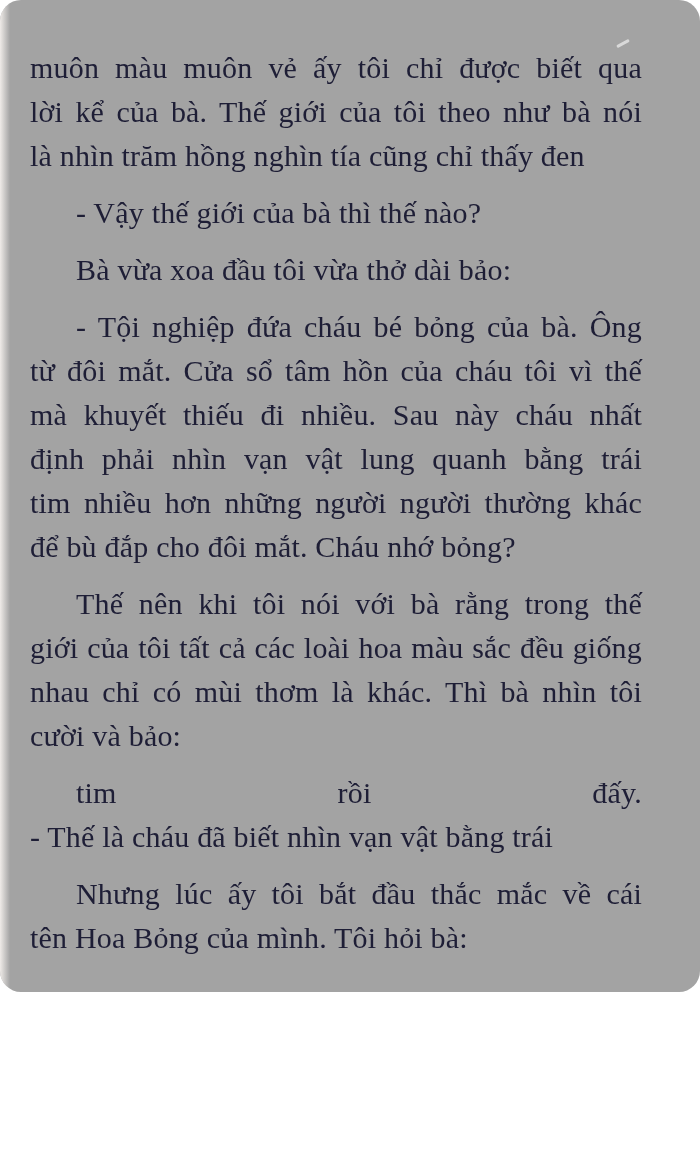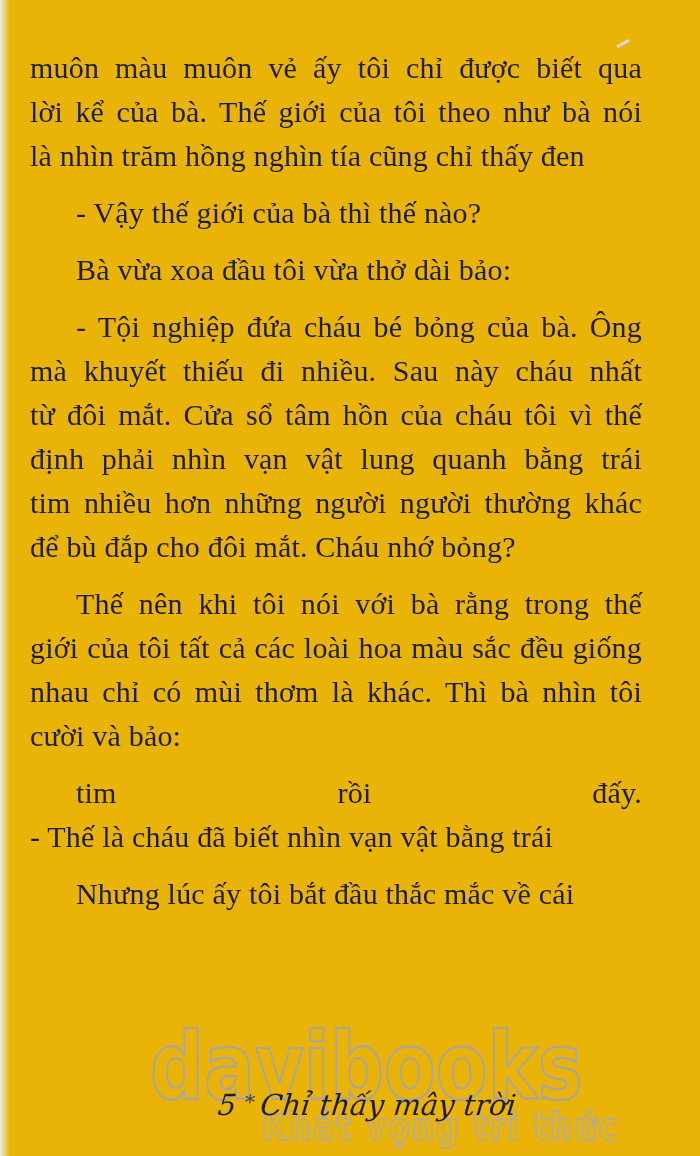--- a/index.html
+++ b/index.html
@@ -3,24 +3,25 @@
 <meta charset="utf-8">
 <style>
   html, body {
     margin: 0;
     padding: 0;
     background: #ffffff;
   }
   .page {
     position: relative;
     width: 700px;
-    height: 1156px;
-    background: #eab308;
+    height: 992px;
+    background: #a3a3a3;
     overflow: hidden;
     font-family: "Liberation Serif", "DejaVu Serif", serif;
+    border-radius: 21px;
   }
   
   .edge-shadow {
     position: absolute;
     left: 0; top: 0;
     width: 10px; height: 100%;
     background: linear-gradient(90deg, #efebe8 0%, rgba(255,255,255,0) 100%);
     pointer-events: none;
   }
   
@@ -127,41 +128,42 @@
     <p class="para">
       <span class="line">- Vậy thế giới của bà thì thế nào?</span>
     </p>
 
     <p class="para">
       <span class="line">Bà vừa xoa đầu tôi vừa thở dài bảo:</span>
     </p>
 
     <p class="para">
       <span class="line">- Tội nghiệp đứa cháu bé bỏng của bà. Ông</span>
+      <span class="line">từ đôi mắt. Cửa sổ tâm hồn của cháu tôi vì thế</span>
       <span class="line">mà khuyết thiếu đi nhiều. Sau này cháu nhất</span>
-      <span class="line">từ đôi mắt. Cửa sổ tâm hồn của cháu tôi vì thế</span>
       <span class="line">định phải nhìn vạn vật lung quanh bằng trái</span>
       <span class="line">tim nhiều hơn những người người thường khác</span>
       <span class="line">để bù đắp cho đôi mắt. Cháu nhớ bỏng?</span>
     </p>
 
     <p class="para">
       <span class="line">Thế nên khi tôi nói với bà rằng trong thế</span>
       <span class="line">giới của tôi tất cả các loài hoa màu sắc đều giống</span>
       <span class="line">nhau chỉ có mùi thơm là khác. Thì bà nhìn tôi</span>
       <span class="line">cười và bảo:</span>
     </p>
 
     <p class="para">
       <span class="line">tim rồi đấy.</span>
       <span class="line">- Thế là cháu đã biết nhìn vạn vật bằng trái</span>
     </p>
 
     <p class="para">
       <span class="line">Nhưng lúc ấy tôi bắt đầu thắc mắc về cái</span>
+      <span class="line">tên Hoa Bỏng của mình. Tôi hỏi bà:</span>
     </p>
 
   </main>
 
   <div class="wm wm-books">davibooks</div>
 
   <div class="footer-line">
     <span>5</span><span class="sep">*</span><span>Chỉ thấy mây trời</span>
   </div>
 

